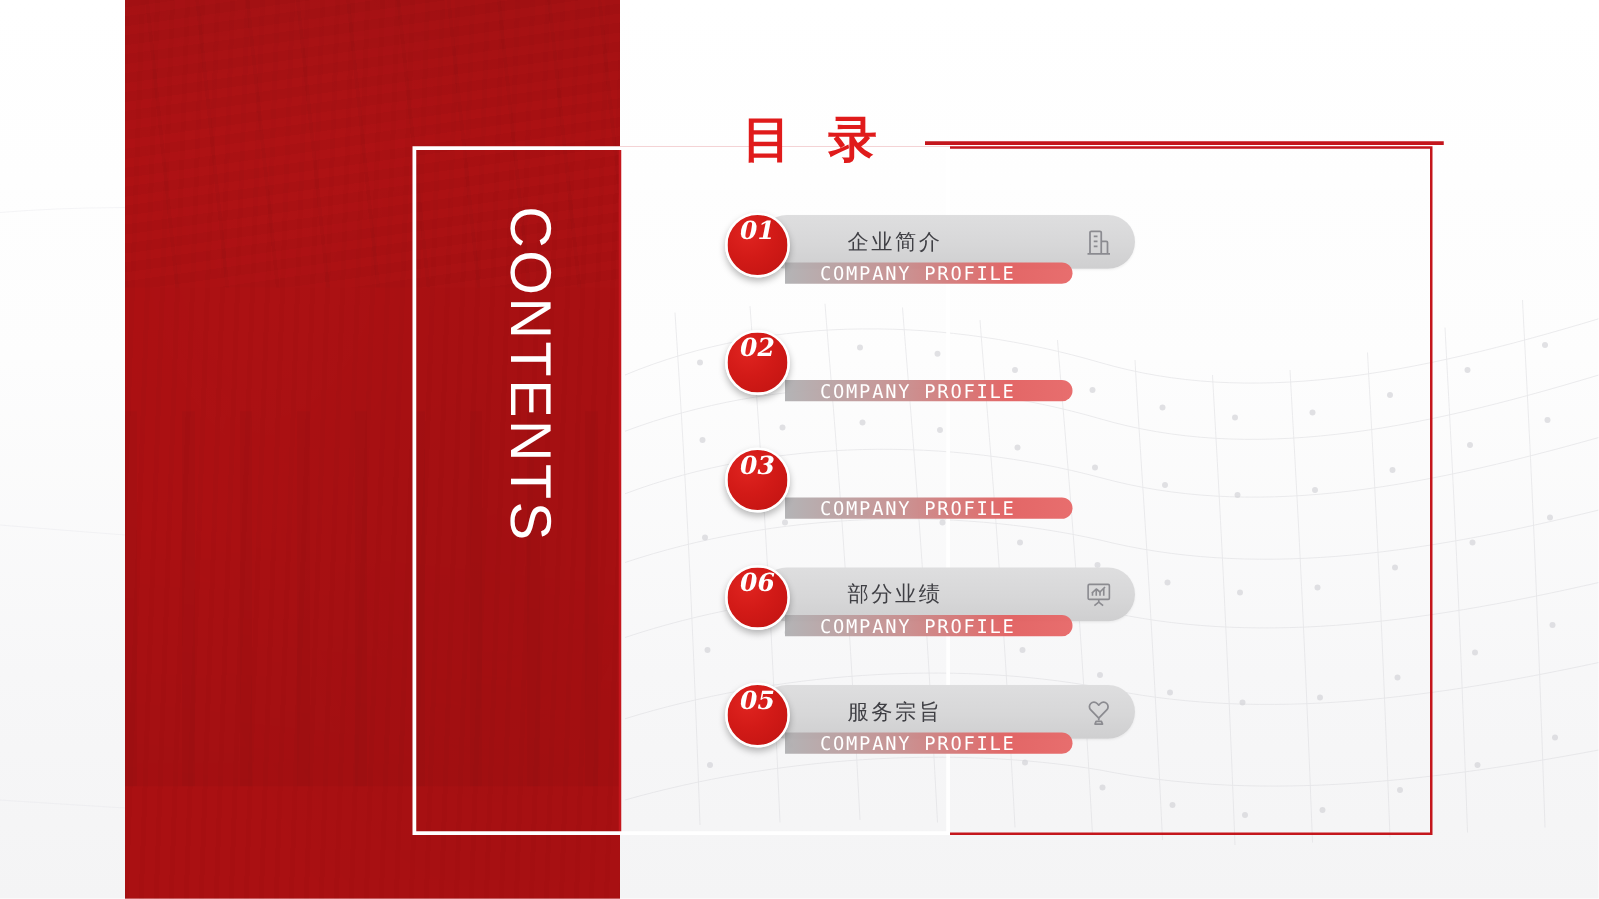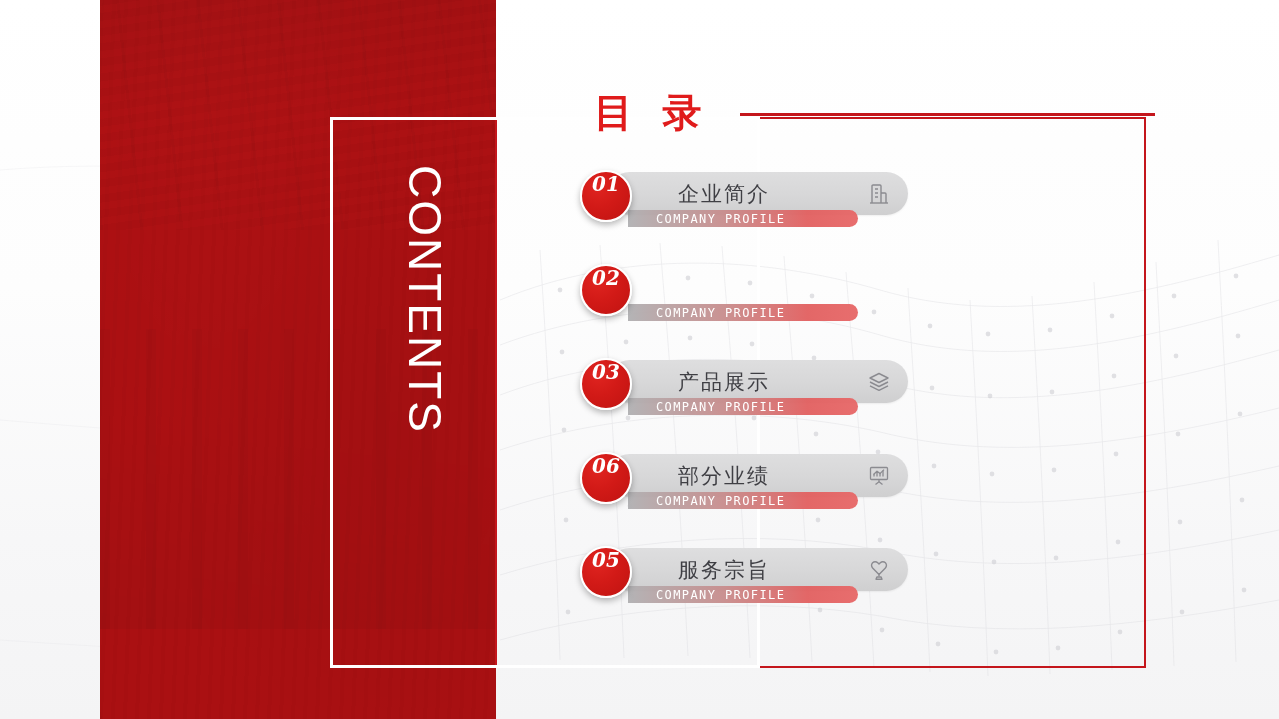--- a/index.html
+++ b/index.html
@@ -127,21 +127,21 @@
   .pill {
     position:absolute; left:28px; top:0;
     width:300px; height:43px;
     border-radius:22px;
     background:linear-gradient(180deg,#dededf 0%, #d7d7d8 55%, #cfcfd0 100%);
     display:flex; align-items:center;
     box-shadow:0 1px 2px rgba(0,0,0,.06);
   }
   .pill-label {
     margin-left:70px;
-    font-size:21px;
+    font-size:17px;
     color:#3f3f44;
     font-family:"DejaVu Sans","Liberation Sans",sans-serif;
     letter-spacing:2px;
     font-weight:400;
     white-space:nowrap;
   }
   .pill-icon {
     position:absolute; right:16px; top:50%;
     transform:translateY(-50%);
     width:26px; height:26px;
@@ -153,21 +153,21 @@
   .subbar {
     position:absolute; left:48px; top:38px;
     width:230px; height:17px;
     border-radius:0 9px 9px 0;
     background:linear-gradient(90deg, rgba(176,176,178,.95) 0%, rgba(200,140,140,.95) 42%, rgba(226,97,97,.96) 78%, rgba(231,104,104,.96) 100%);
     display:flex; align-items:center;
   }
   .subbar-text {
     margin-left:28px;
     color:#ffffff;
-    font-size:12px;
+    font-size:15px;
     letter-spacing:1.4px;
     font-family:"DejaVu Sans Mono","Liberation Mono",monospace;
     white-space:nowrap;
   }
 
   .num-circle {
     position:absolute; left:0; top:-2px;
     width:52px; height:52px; border-radius:50%;
     background:radial-gradient(circle at 34% 30%, #e02420 0%, #d21a17 45%, #c01311 100%);
     border:2px solid #ffffff;
@@ -326,30 +326,20 @@
   <div class="toc-item">
     <div class="subbar">
       <span class="subbar-text">COMPANY PROFILE</span>
     </div>
     <div class="num-circle">
       <span class="num-text">02</span>
     </div>
   </div>
 
   <div class="toc-item">
-    <div class="pill">
-      <span class="pill-label">产品展示</span>
-      <span class="pill-icon">
-        <svg width="24" height="24" viewBox="0 0 24 24" fill="none" stroke="#8b8b90" stroke-width="1.4" stroke-linejoin="round">
-          <path d="M12 3.5 21 8l-9 4.5L3 8z"></path>
-          <path d="M3 12l9 4.5L21 12"></path>
-          <path d="M3 15.8l9 4.5 9-4.5"></path>
-        </svg>
-      </span>
-    </div>
     <div class="subbar">
       <span class="subbar-text">COMPANY PROFILE</span>
     </div>
     <div class="num-circle">
       <span class="num-text">03</span>
     </div>
   </div>
 
   <div class="toc-item">
     <div class="pill">

